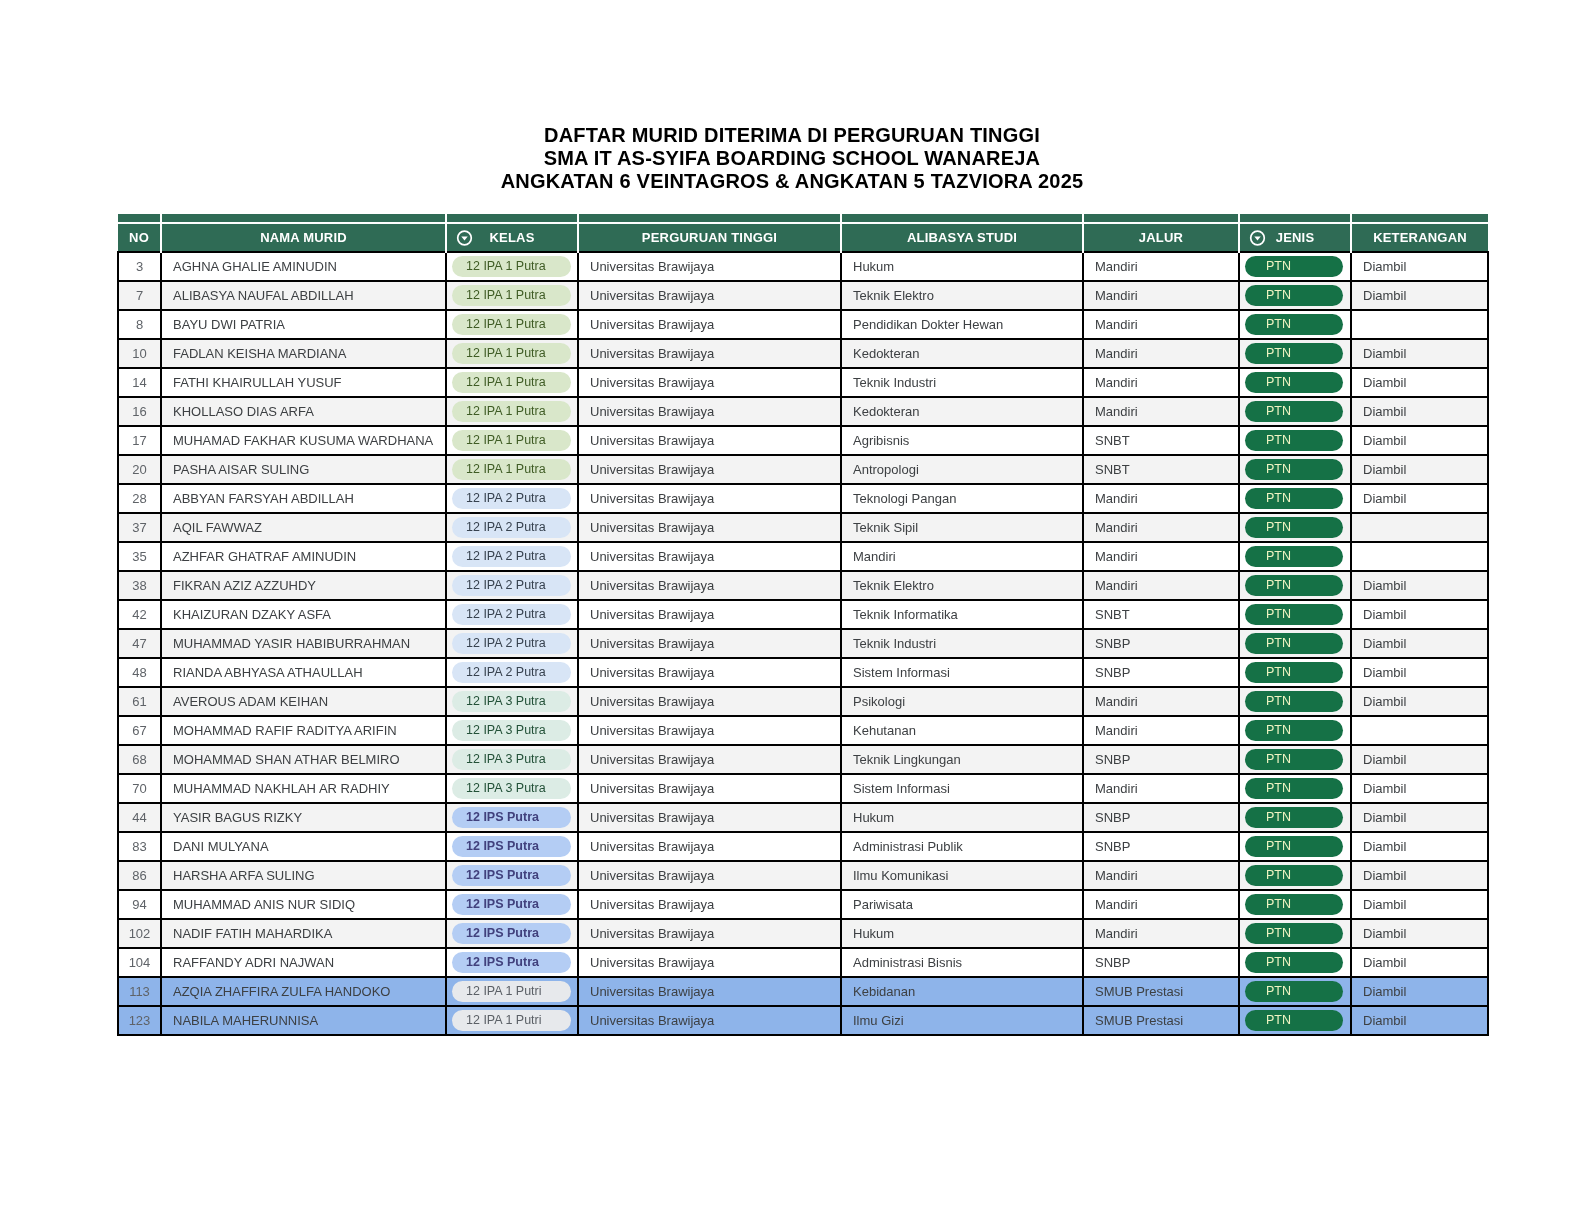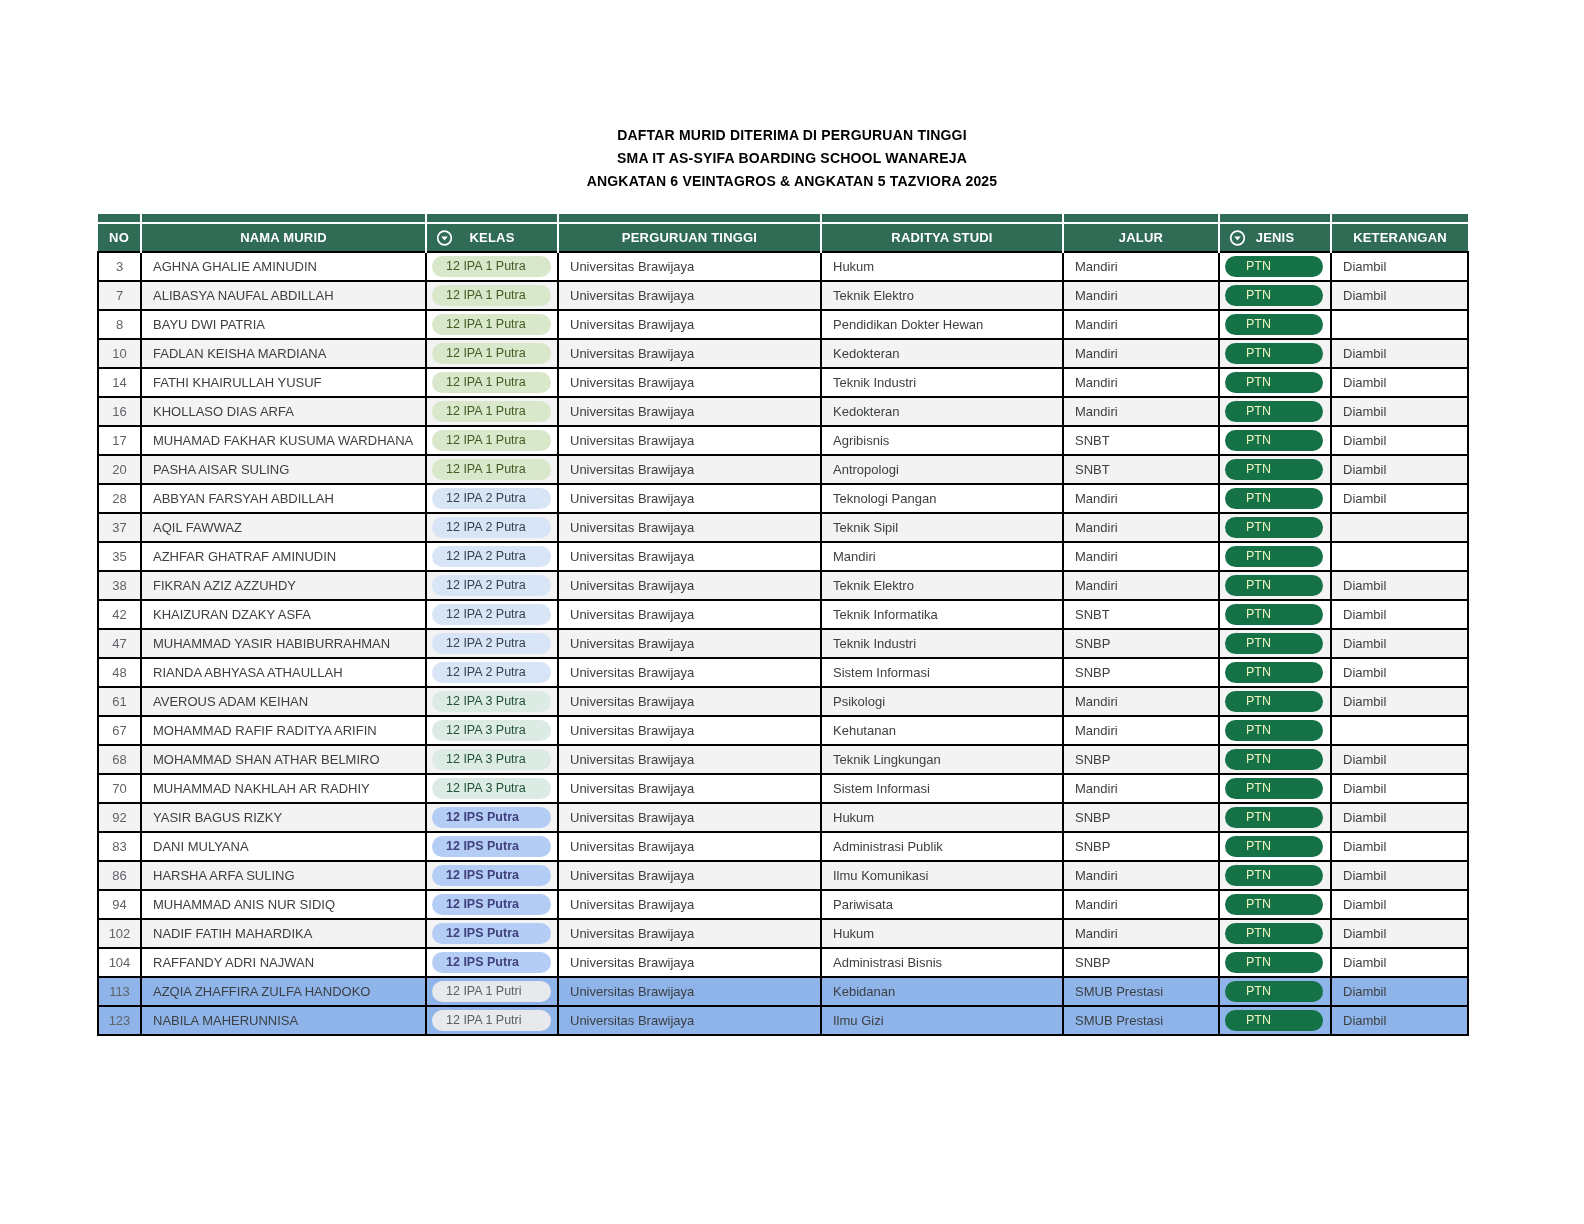--- a/index.html
+++ b/index.html
@@ -1,24 +1,24 @@
 <!DOCTYPE html>
 <html><head>
 <meta charset="utf-8">
 <style>
   html, body { margin:0; padding:0; }
   body {
     width:1584px; height:1224px; background:#ffffff; overflow:hidden;
     font-family:"Liberation Sans", sans-serif; color:#000;
   }
   .titles { padding-top:124px; text-align:center; }
-  .title-line { font-size:14px; font-weight:bold; line-height:23px; letter-spacing:0.2px; }
+  .title-line { font-size:20px; font-weight:bold; line-height:23px; letter-spacing:0.2px; }
 
   .table-wrap { margin:21px 0 0 97px; width:1370px; }
-  table { border-collapse:collapse; table-layout:fixed; width:1370px; }
+  table { border-collapse:collapse; table-layout:fixed; width:1370px;margin-left:20px; }
 
   
   tr.strip td {
     height:8px; padding:0; background:#2f6b55;
     border-right:2px solid #ffffff; border-bottom:2px solid #ffffff;
   }
   tr.strip td:last-child { border-right:none; }
 
   
   th.hdr {
@@ -96,21 +96,21 @@
         <th class="hdr">NO</th>
         <th class="hdr">NAMA MURID</th>
         <th class="hdr">
           <svg class="dd-icon" viewBox="0 0 20 20">
             <circle cx="10" cy="10" r="8" fill="none" stroke="#ffffff" stroke-width="2"></circle>
             <path d="M6.2 8.2h7.6L10 12.8z" fill="#ffffff"></path>
           </svg>
           <span>KELAS</span>
         </th>
         <th class="hdr">PERGURUAN TINGGI</th>
-        <th class="hdr">RADITYA STUDI</th>
+        <th class="hdr">ALIBASYA STUDI</th>
         <th class="hdr">JALUR</th>
         <th class="hdr">
           <svg class="dd-icon" viewBox="0 0 20 20">
             <circle cx="10" cy="10" r="8" fill="none" stroke="#ffffff" stroke-width="2"></circle>
             <path d="M6.2 8.2h7.6L10 12.8z" fill="#ffffff"></path>
           </svg>
           <span>JENIS</span>
         </th>
         <th class="hdr">KETERANGAN</th>
       </tr>
@@ -376,21 +376,21 @@
     </td>
     <td class="c-pt">Universitas Brawijaya</td>
     <td class="c-prodi">Sistem Informasi</td>
     <td class="c-jalur">Mandiri</td>
     <td class="c-jenis">
       <span class="jenis-pill">PTN</span>
     </td>
     <td class="c-ket">Diambil</td>
   </tr>
         <tr>
-    <td class="c-no">92</td>
+    <td class="c-no">44</td>
     <td class="c-nama">YASIR BAGUS RIZKY</td>
     <td class="c-kelas">
       <span class="pill k-12-ips-putra">12 IPS Putra</span>
     </td>
     <td class="c-pt">Universitas Brawijaya</td>
     <td class="c-prodi">Hukum</td>
     <td class="c-jalur">SNBP</td>
     <td class="c-jenis">
       <span class="jenis-pill">PTN</span>
     </td>

